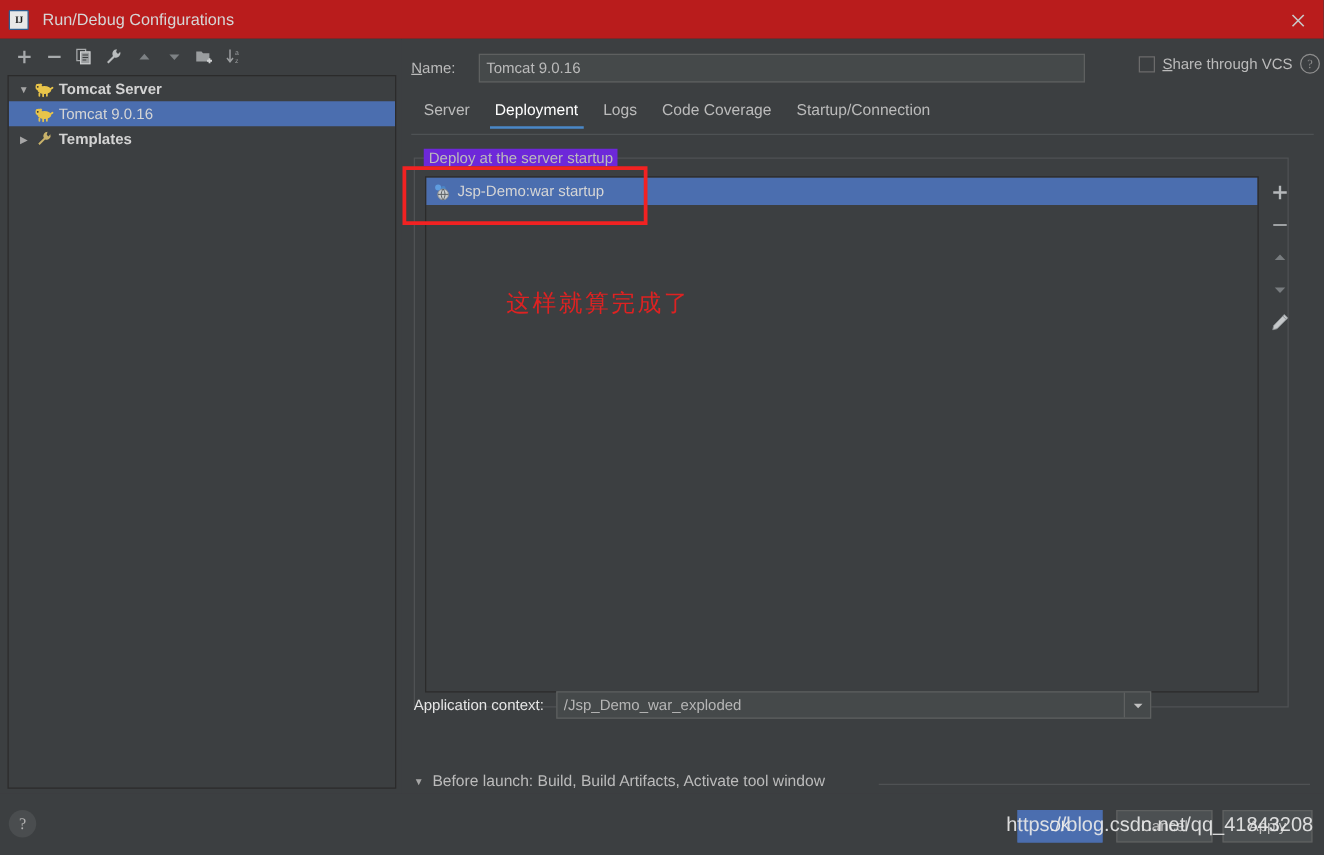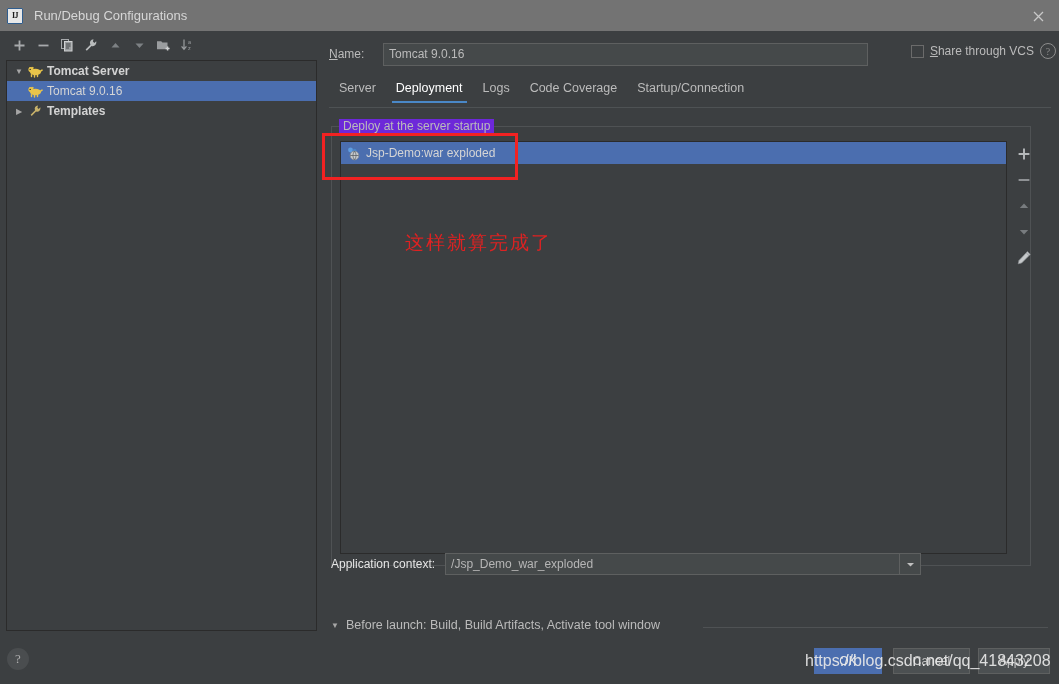--- a/index.html
+++ b/index.html
@@ -16,21 +16,21 @@
     color: #bbbbbb;
     position: relative;
     -webkit-font-smoothing: antialiased;
   }
 
   
   .titlebar {
     position: absolute;
     left: 0; top: 0;
     width: 1059px; height: 31px;
-    background: #737373;
+    background: #b91c1c;
     border-bottom: 1px solid #323232;
     display: flex;
     align-items: center;
   }
   .title-icon {
     width: 16px; height: 16px;
     margin-left: 7px;
     background: #e8e8e8;
     border: 1px solid #2f5d8e;
     border-radius: 1px;
@@ -526,21 +526,21 @@
   <div class="deploy-list">
     <div class="deploy-row">
       <span class="artifact-icon">
         <svg width="15" height="15" viewBox="0 0 15 15">
           <circle cx="4.5" cy="4" r="2.4" fill="#5f9de0"></circle>
           <circle cx="8.6" cy="4.6" r="1.9" fill="#4a86c8"></circle>
           <circle cx="8.5" cy="9.5" r="4.3" fill="#c9cdd0" stroke="#8a8f93" stroke-width="0.8"></circle>
           <path d="M4.3 9.5 h8.4 M8.5 5.2 c2 2.6 2 6 0 8.6 c-2 -2.6 -2 -6 0 -8.6" fill="none" stroke="#5b6065" stroke-width="0.8"></path>
         </svg>
       </span>
-      <span>Jsp-Demo:war exploded</span>
+      <span>Jsp-Demo:war startup</span>
     </div>
   </div>
 
   <div class="side-tools">
     <div class="side-btn">
       <svg width="14" height="14" viewBox="0 0 14 14">
           <path d="M7 1.6 V12.4 M1.6 7 H12.4" stroke="#b5b8ba" stroke-width="1.9" fill="none"></path>
         </svg>
     </div>
     <div class="side-btn">

